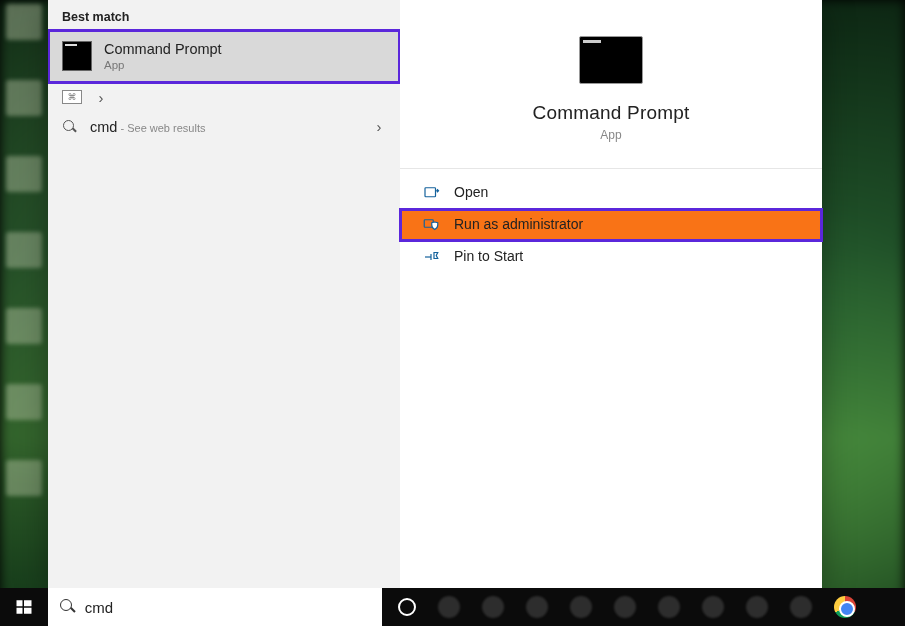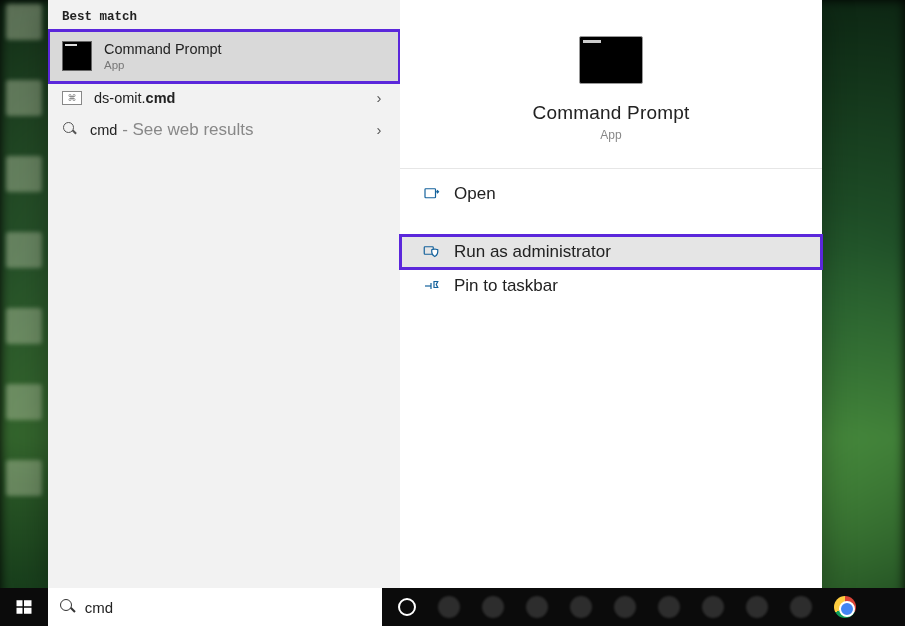--- a/index.html
+++ b/index.html
@@ -43,21 +43,20 @@
   }
   .right-col {
     flex: 1; height: 100%;
     background: #fff;
     color: #222;
   }
 
   .section-header {
     font-size: 12.5px; font-weight: 600; color: #222;
     padding: 10px 14px 6px 14px;
-    font-family: Liberation Mono, monospace;
   }
 
   .result-row {
     display: flex; align-items: center;
     padding: 6px 14px;
     gap: 12px;
     cursor: default;
     position: relative;
   }
   .result-row.selected { background: #d9d9d9; }
@@ -114,25 +113,25 @@
   }
   .detail-thumb::after {
     content: ""; position: absolute; left: 3px; top: 3px;
     width: 18px; height: 3px; background: #ccc;
   }
   .detail-title { font-size: 19px; color: #222; margin-top: 18px; letter-spacing: .2px;}
   .detail-sub { font-size: 12px; color: #888; margin-top: 4px; }
 
   .action-list { padding-top: 8px; }
   .action-row {
-    display: flex; align-items: center; gap: 14px;
+    display: flex; gap: 14px;
     padding: 7px 18px 7px 22px;
-    font-size: 17px; color: #222;
-  }
-  .action-row.hovered { background: #e5e5e5; margin-top: 24px; }
+    font-size: 14px; color: #222;
+  }
+  .action-row.hovered { background: #f97316; }
   .action-ico { width: 18px; height: 18px; color: #14629c; flex:none; }
 
   .action-highlight {
     outline: 3px solid #5b27db; outline-offset: -2px;
   }
 
   
   .taskbar {
     position: absolute; left: 0; bottom: 0; width: 100%; height: 38px;
     background: #0b0b0b;
@@ -174,21 +173,21 @@
     width:22px; height:22px; border-radius:50%;
     background:
       conic-gradient(#db4437 0 120deg, #0f9d58 120deg 240deg, #ffcd40 240deg 360deg);
     position:relative; filter:none;
   }
   .chrome-ico::after{
     content:""; position:absolute; left:5px; top:5px; width:12px; height:12px;
     background:#4285f4; border:2px solid #fff; border-radius:50%;
   }
 
-  .web-hint { color:#888; font-size:17px; }
+  .web-hint { color:#888; font-size:11px; }
 </style>
 </head>
 <body>
 
 <div class="desktop-bg"></div>
 <div class="desktop-icons">
   <div class="di"></div>
   <div class="di"></div>
   <div class="di"></div>
   <div class="di"></div>
@@ -207,25 +206,20 @@
       <div class="cmd-thumb"></div>
       <div class="row-text">
         <span class="row-title">Command Prompt</span>
         <span class="row-sub">App</span>
       </div>
     </div>
 
 
     <div class="result-row hoverable">
       <span class="cmd-icon-sm">⌘</span>
-      <div class="row-text">
-        <span class="row-title">
-          <span>ds-omit.</span><b>cmd</b>
-        </span>
-      </div>
       <span class="row-chevron">›</span>
     </div>
 
 
     <div class="result-row hoverable">
       <span class="search-glyph"></span>
       <div class="row-text">
         <span class="row-title">
           <span>cmd</span><span class="web-hint"> - See web results</span>
         </span>
@@ -255,29 +249,29 @@
 
       <div class="action-row hovered action-highlight">
         <svg class="action-ico" viewBox="0 0 24 24" fill="none" stroke="currentColor" stroke-width="1.6">
           <rect x="3" y="5" width="12" height="10" rx="1"></rect>
           <path d="M17 8 l4 1 v3 c0 3 -2 5 -4 6 c-2 -1 -4 -3 -4 -6 v-3 z" fill="#fff"></path>
         </svg>
         <span>Run as administrator</span>
       </div>
 
 
-
       <div class="action-row">
         <svg class="action-ico" viewBox="0 0 24 24" fill="none" stroke="currentColor" stroke-width="1.6">
           <path d="M4 12 h8"></path>
             <path d="M12 8 v8"></path>
             <path d="M16 6 h5 l-2 4 l2 4 h-5 z"></path>
         </svg>
-        <span>Pin to taskbar</span>
-      </div>
+        <span>Pin to Start</span>
+      </div>
+
 
     </div>
   </div>
 </div>
 
 <div class="taskbar">
   <div class="start-btn">
     <svg viewBox="0 0 24 24" fill="#fff">
       <rect x="2" y="3" width="8" height="8"></rect>
         <rect x="12" y="3" width="10" height="8"></rect>

